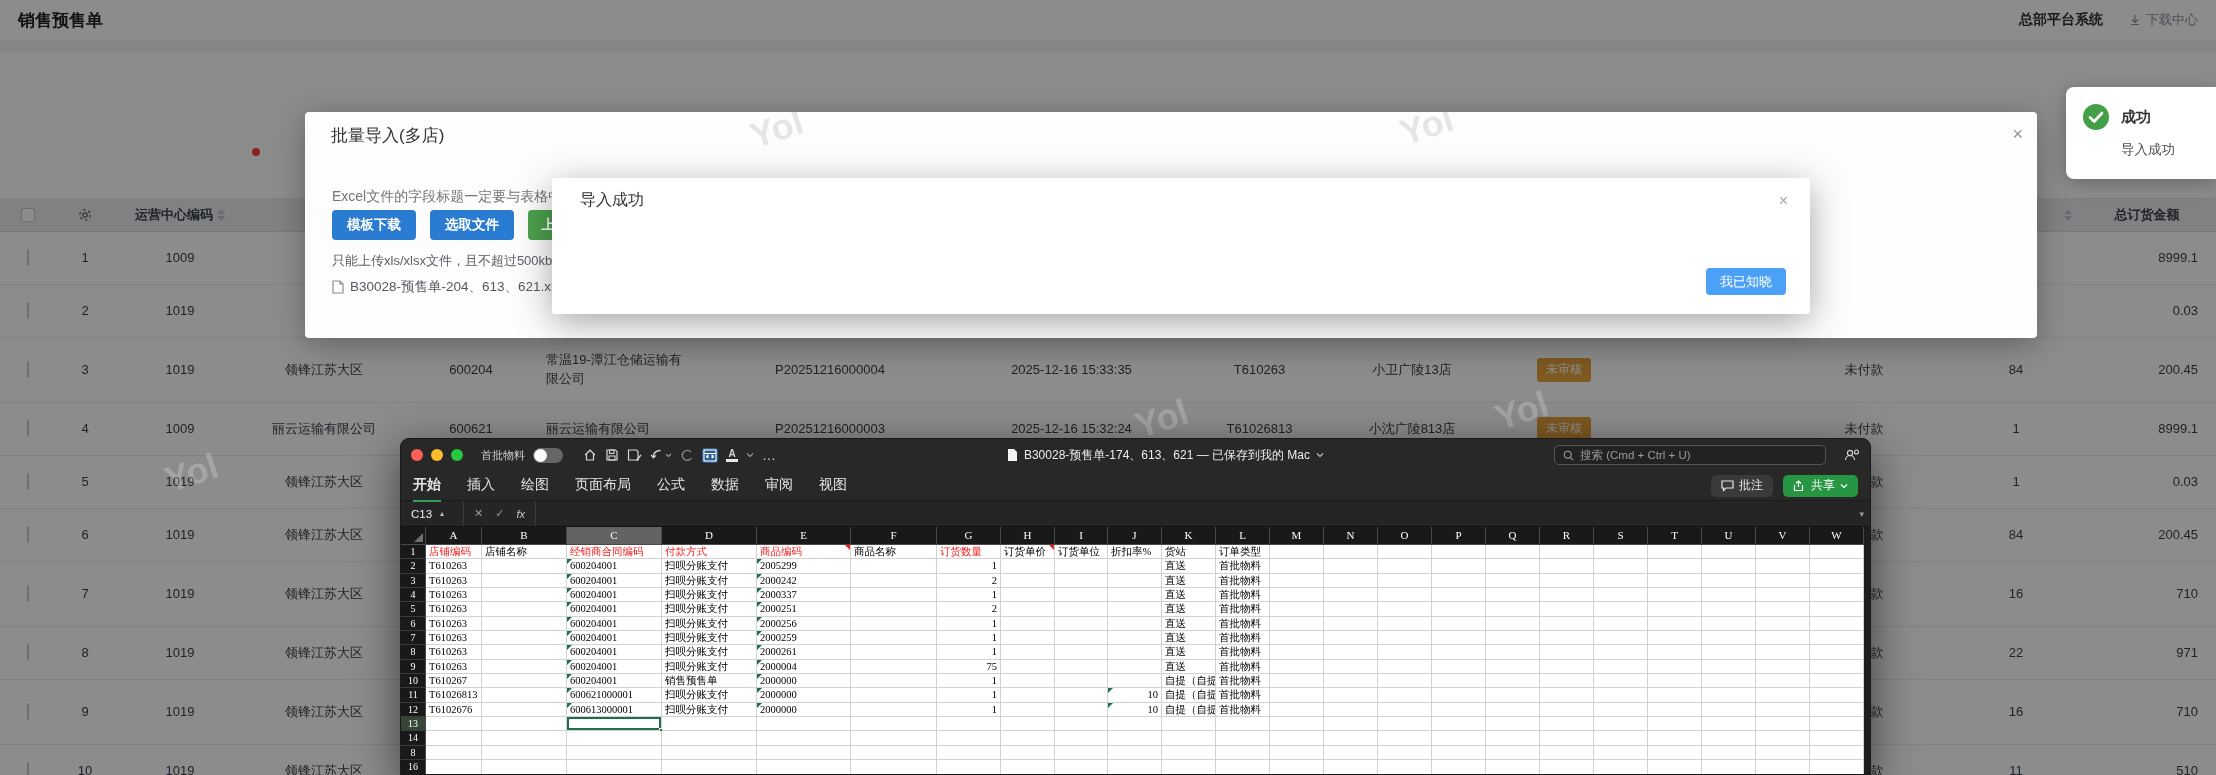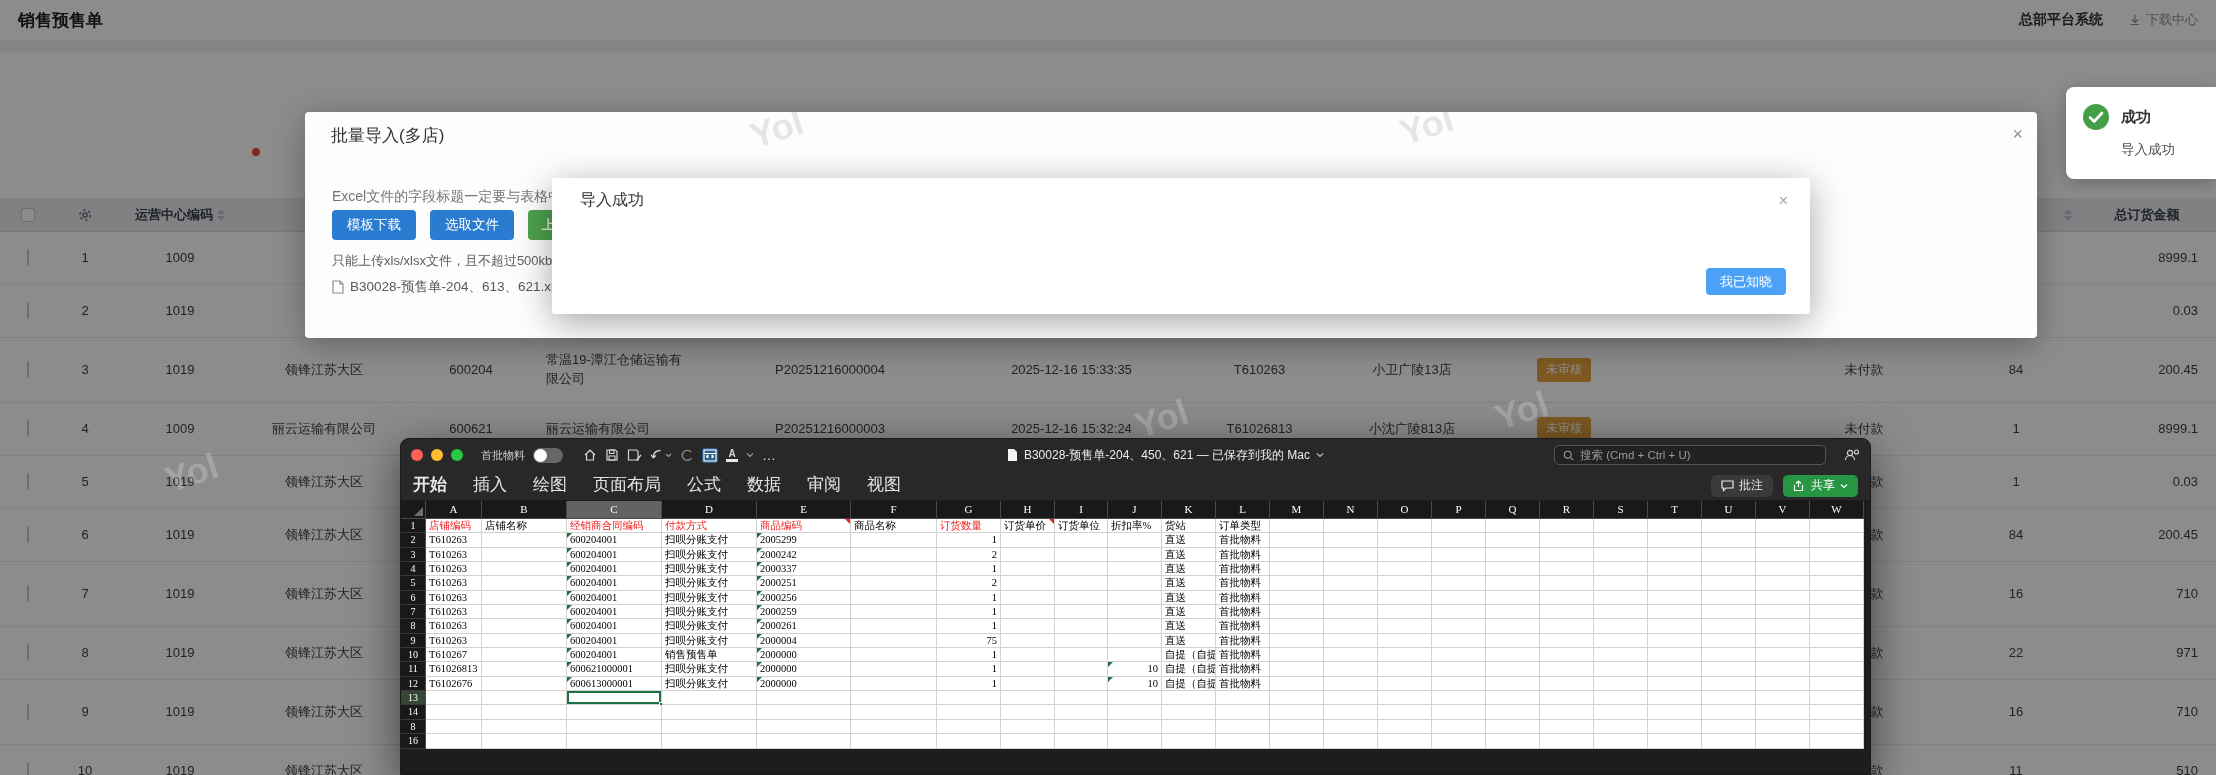--- a/index.html
+++ b/index.html
@@ -47,21 +47,21 @@
   
   .dim { position:absolute; inset:0; background:rgba(0,0,0,0.45); z-index:50; }
 
   
   .imodal { position:absolute; left:305px; top:112px; width:1732px; height:226px; background:#fdfdfd;
     border-radius:4px; box-shadow:0 6px 30px rgba(0,0,0,.3); z-index:60; }
   .imodal-title { position:absolute; left:26px; top:12px; font-size:17px; color:#333; }
   .imodal-close { position:absolute; right:14px; top:12px; font-size:18px; color:#909399; cursor:pointer; }
   .imodal-line { position:absolute; left:27px; font-size:14px; color:#737679; }
   .ibtn { position:absolute; top:98px; height:30px; border-radius:4px; color:#fff; font-size:13.5px;
-    display:flex; align-items:center; justify-content:center; cursor:pointer; }
+    display:flex; align-items:center; justify-content:center; cursor:pointer;font-weight:bold; }
   .inote { position:absolute; left:27px; top:140px; font-size:13px; color:#5d6066; }
   .ifile { position:absolute; left:27px; top:166px; font-size:13.5px; color:#55585e; display:flex; align-items:center; gap:6px; }
 
   
   .sdialog { position:absolute; left:552px; top:178px; width:1258px; height:136px; background:#fff;
     border-radius:3px; box-shadow:0 8px 36px rgba(0,0,0,.35); z-index:70; }
   .sdialog-title { position:absolute; left:28px; top:12px; font-size:16px; color:#333; }
   .sdialog-close { position:absolute; right:22px; top:14px; font-size:16px; color:#a2a6ad; cursor:pointer; }
   .sdialog-body { position:absolute; left:28px; top:50px; font-size:14px; color:#55585e; }
   .sdialog-btn { position:absolute; right:24px; top:90px; width:80px; height:27px; background:#4ba0f8; color:#fff;
@@ -85,21 +85,21 @@
   .xl-titlebar { height:32px; background:#282828; display:flex; align-items:center; padding:0 10px; gap:8px; }
   .light { width:12px; height:12px; border-radius:50%; }
   .xl-autosave { font-size:11px; color:#cfcfcf; margin-left:10px; white-space:nowrap; }
   .toggle { width:30px; height:15px; border-radius:8px; background:#666; position:relative; flex:none; }
   .toggle .knob { position:absolute; left:1px; top:1px; width:13px; height:13px; border-radius:50%; background:#fdfdfd; }
   .xl-ticon { color:#d6d6d6; font-size:12px; display:flex; align-items:center; }
   .xl-doc-title { font-size:12px; color:#ececec; white-space:nowrap; display:flex; align-items:center; gap:6px; margin:0 auto; }
   .xl-search { width:272px; height:20px; border:1px solid #555; border-radius:5px; background:#222;
     color:#9a9a9a; font-size:11.5px; display:flex; align-items:center; gap:6px; padding:0 8px; flex:none; }
   .xl-ribbon { height:30px; background:#282828; display:flex; align-items:center; padding:0 12px; gap:26px; border-bottom:1px solid #1b1b1b; }
-  .xl-tab { font-size:17px; color:#e6e6e6; white-space:nowrap; padding:6px 0; cursor:pointer; }
+  .xl-tab { font-size:14px; color:#e6e6e6; white-space:nowrap; padding:6px 0; cursor:pointer; }
   .xl-tab.active { font-weight:bold; border-bottom:2px solid #35a05a; }
   .xl-pill { height:22px; border-radius:5px; display:flex; align-items:center; gap:5px; font-size:12px;
     padding:0 10px; cursor:pointer; white-space:nowrap; }
   .xl-formula { height:26px; background:#252525; border-bottom:1px solid #111; display:flex; align-items:center; }
   .xl-namebox { width:62px; color:#ededed; font-size:11.5px; padding-left:10px; display:flex; align-items:center; gap:8px; }
   .xl-fbtns { color:#9a9a9a; font-size:11px; display:flex; align-items:center; gap:12px; padding:0 10px;
     border-left:1px solid #3a3a3a; height:100%; }
   .xl-finput { flex:1; height:100%; border-left:1px solid #3a3a3a; }
   .xl-fdrop { color:#9a9a9a; font-size:9px; padding-right:6px; }
 
@@ -551,21 +551,21 @@
             <path d="M1 1.5l3 3 3-3" fill="none" stroke="#9a9a9a" stroke-width="1.2"></path>
           </svg>
         </span>
       <span class="xl-ticon" style="font-size:14px;letter-spacing:1px">…</span>
       <span class="xl-doc-title">
         <span>
             <svg width="11" height="14" viewBox="0 0 11 14">
               <path d="M1 1h6l3 3v9H1z" fill="#f5f5f5"></path>
             </svg>
           </span>
-        <span>B30028-预售单-204、450、621 — 已保存到我的 Mac</span>
+        <span>B30028-预售单-174、613、621 — 已保存到我的 Mac</span>
         <svg width="8" height="6" viewBox="0 0 8 6">
             <path d="M1 1.5l3 3 3-3" fill="none" stroke="#bdbdbd" stroke-width="1.2"></path>
           </svg>
       </span>
       <span class="xl-search">
         <svg width="11" height="11" viewBox="0 0 14 14">
             <circle cx="6" cy="6" r="4.4" fill="none" stroke="#9a9a9a" stroke-width="1.4"></circle>
             <path d="M9.4 9.4L13 13" stroke="#9a9a9a" stroke-width="1.4"></path>
           </svg>
         <span>搜索 (Cmd + Ctrl + U)</span>
@@ -603,20 +603,33 @@
               <path d="M5.5 7V1.5M3 3.5L5.5 1 8 3.5" fill="none" stroke="#fff" stroke-width="1.2"></path>
             </svg>
           <span>共享</span>
           <svg width="8" height="6" viewBox="0 0 8 6">
               <path d="M1 1.5l3 3 3-3" fill="none" stroke="#fff" stroke-width="1.2"></path>
             </svg>
         </span>
       </span>
     </div>
 
+    <div class="xl-formula">
+      <span class="xl-namebox">
+        <span>C13</span>
+        <span style="color:#bdbdbd;font-size:8px">▴</span>
+      </span>
+      <span class="xl-fbtns">
+        <span>✕</span>
+        <span>✓</span>
+        <span style="font-style:italic;color:#c9c9c9">fx</span>
+      </span>
+      <span class="xl-finput"></span>
+      <span class="xl-fdrop">▾</span>
+    </div>
 
     <div class="xl-grid" id="xl-grid">
         <div class="xg-hrow">
           <div class="xg-corner"></div>
           <div class="xg-col" style="width: 56px;">A</div>
           <div class="xg-col" style="width: 85px;">B</div>
           <div class="xg-col selcol" style="width: 95px;">C</div>
           <div class="xg-col" style="width: 95px;">D</div>
           <div class="xg-col" style="width: 94px;">E</div>
           <div class="xg-col" style="width: 86px;">F</div>

